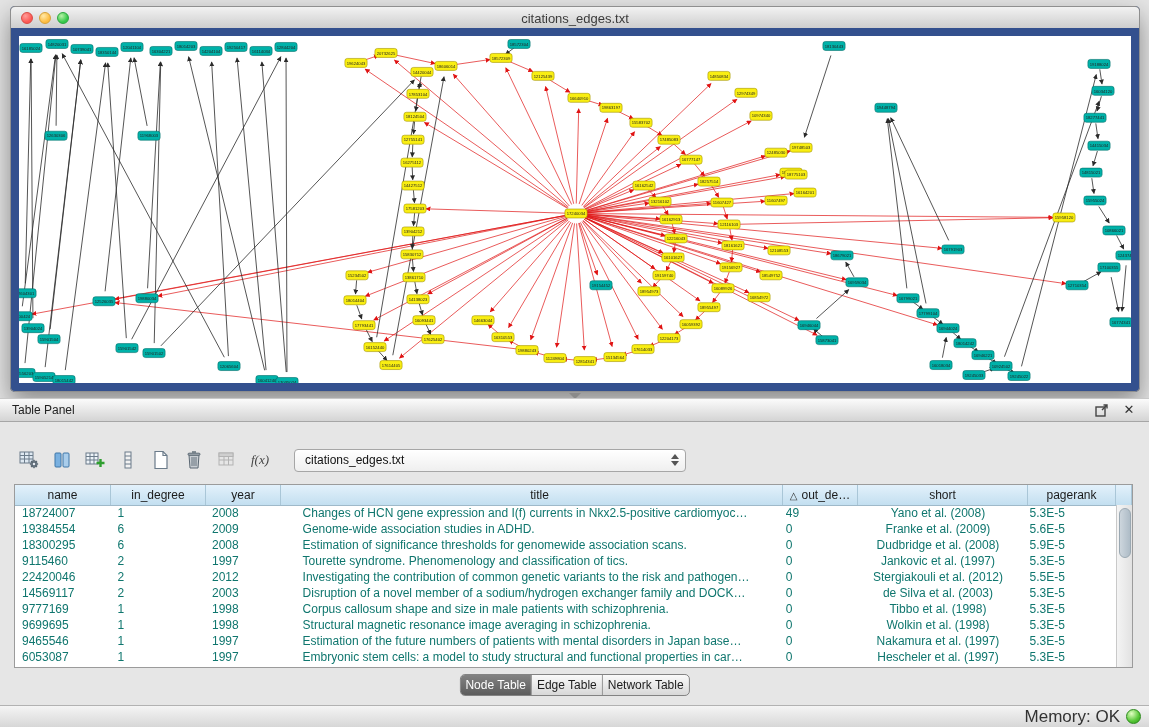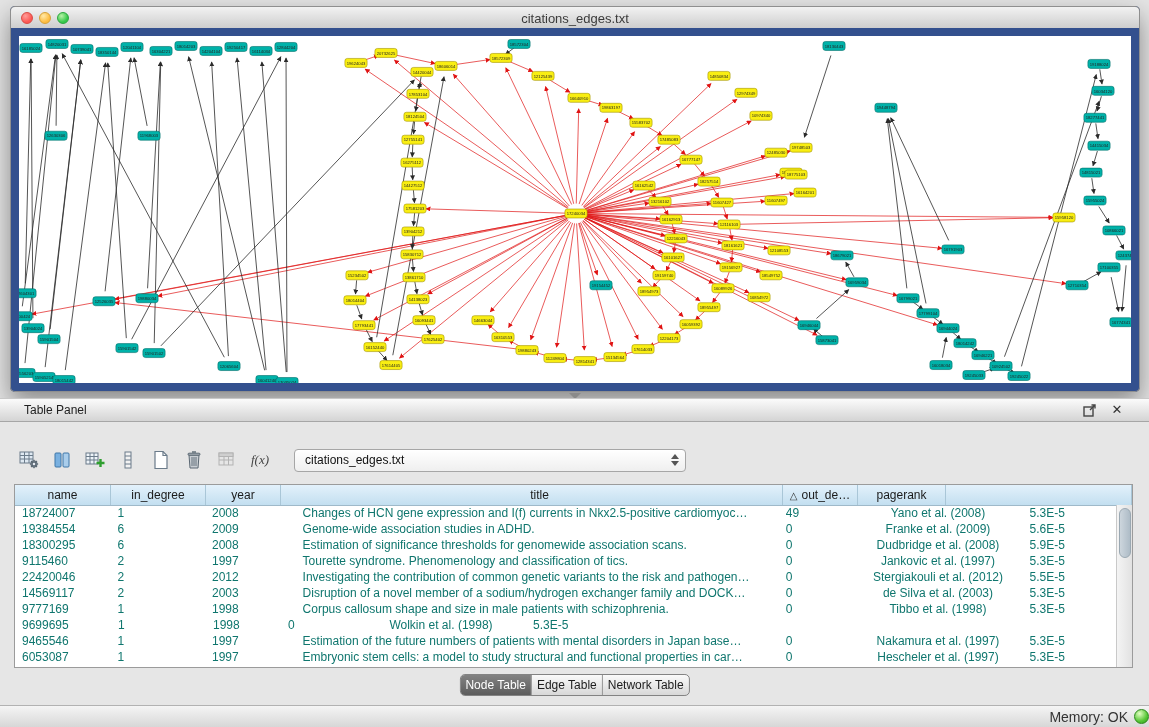--- a/index.html
+++ b/index.html
@@ -21,21 +21,21 @@
   .canvas{width:100%;height:100%;background:#ffffff;overflow:hidden;}
   .canvas svg{display:block;width:100%;height:100%;}
 
   
   .divider-arrow{position:absolute;left:569px;top:393px;width:0;height:0;
     border-left:6px solid transparent;border-right:6px solid transparent;border-top:6px solid #8a8a8a;}
 
   
   .panel{position:absolute;left:0;top:398px;width:1149px;bottom:0;background:#e6e6e6;}
   .panel-titlebar{height:22px;background:linear-gradient(#fbfbfb,#d4d4d4);border-top:1px solid #c8c8c8;
-    border-bottom:1px solid #a6a6a6;display:flex;align-items:center;padding:0 24px;font-size:12px;color:#222;}
+    border-bottom:1px solid #a6a6a6;display:flex;align-items:center;padding:0 12px;font-size:12px;color:#222;}
   .panel-title{font-weight:bold;font-weight:normal;}
   .panel-titlebar .spacer{flex:1;}
   .pt-icon{width:16px;height:16px;display:flex;align-items:center;justify-content:center;margin-left:12px;color:#333;
            font-size:13px;line-height:16px;cursor:default;}
 
   .toolbar{position:absolute;left:16px;top:48px;height:28px;display:flex;align-items:center;gap:7px;}
   .tool-btn{width:26px;height:26px;display:flex;align-items:center;justify-content:center;border-radius:4px;}
   .fx{font-size:13px;font-style:italic;color:#444;font-family:"Liberation Serif",serif;}
   .dropdown{margin-left:14px;width:392px;height:23px;box-sizing:border-box;background:linear-gradient(#ffffff,#efefef);
     border:1px solid #a6a6a6;border-radius:4px;font-size:12px;line-height:21px;color:#111;
@@ -61,22 +61,22 @@
   .vthumb{position:absolute;left:2px;top:3px;width:10px;height:48px;border-radius:6px;
     background:linear-gradient(90deg,#cdd6dd,#aebcc7);border:1px solid #9aa8b2;}
 
   .tabs{position:absolute;left:50%;transform:translateX(-50%);top:276px;display:flex;border:1px solid #838383;
     border-radius:5px;overflow:hidden;background:linear-gradient(#fafafa,#d8d8d8);font-size:12px;}
   .tab{padding:3px 5px;color:#1d1d1d;border-right:1px solid #969696;white-space:nowrap;}
   .tab:last-child{border-right:none;}
   .tab.selected{background:linear-gradient(#828282,#5c5c5c);color:#fff;}
 
   .statusbar{position:absolute;left:0;bottom:0;width:100%;height:22px;background:linear-gradient(#f5f5f5,#d7d7d7);
-    border-top:1px solid #b2b2b2;display:flex;align-items:center;justify-content:flex-end;padding:0 0;
-    box-sizing:border-box;font-size:14px;color:#333;}
+    border-top:1px solid #b2b2b2;display:flex;align-items:center;justify-content:flex-end;padding:0 8px;
+    box-sizing:border-box;font-size:17px;color:#333;}
   .memory-orb{width:13px;height:13px;border-radius:50%;margin-left:6px;
     background:radial-gradient(circle at 35% 28%,#e2ffc2,#56c636 60%,#2e9c1c);border:1px solid #2b8a1b;}
 </style>
 </head>
 <body>
 
 <div class="window">
   <div class="titlebar">
     <div class="lights">
       <div class="light red"></div>
@@ -840,20 +840,23 @@
         <div class="th c2">
           <span>year</span>
         </div>
         <div class="th c3">
           <span>title</span>
         </div>
         <div class="th c4">
           <span class="sort-glyph">△</span>
           <span>out_de…</span>
         </div>
+        <div class="th c5">
+          <span>short</span>
+        </div>
         <div class="th c6">
           <span>pagerank</span>
         </div>
         <div class="th c7"></div>
       </div>
     <div class="tbody" id="tbody">
         <div class="trow">
           <div class="cell c0">18724007</div>
           <div class="cell c1">1</div>
           <div class="cell c2">2008</div>
@@ -920,20 +923,21 @@
           <div class="cell c3">Corpus callosum shape and size in male patients with schizophrenia.</div>
           <div class="cell c4">0</div>
           <div class="cell c5">Tibbo et al. (1998)</div>
           <div class="cell c6">5.3E-5</div>
           <div class="cell c7"></div>
         </div>
         <div class="trow">
           <div class="cell c0">9699695</div>
           <div class="cell c1">1</div>
           <div class="cell c2">1998</div>
+          <div class="cell c3">Structural magnetic resonance image averaging in schizophrenia.</div>
           <div class="cell c4">0</div>
           <div class="cell c5">Wolkin et al. (1998)</div>
           <div class="cell c6">5.3E-5</div>
           <div class="cell c7"></div>
         </div>
         <div class="trow">
           <div class="cell c0">9465546</div>
           <div class="cell c1">1</div>
           <div class="cell c2">1997</div>
           <div class="cell c3">Estimation of the future numbers of patients with mental disorders in Japan base…</div>

